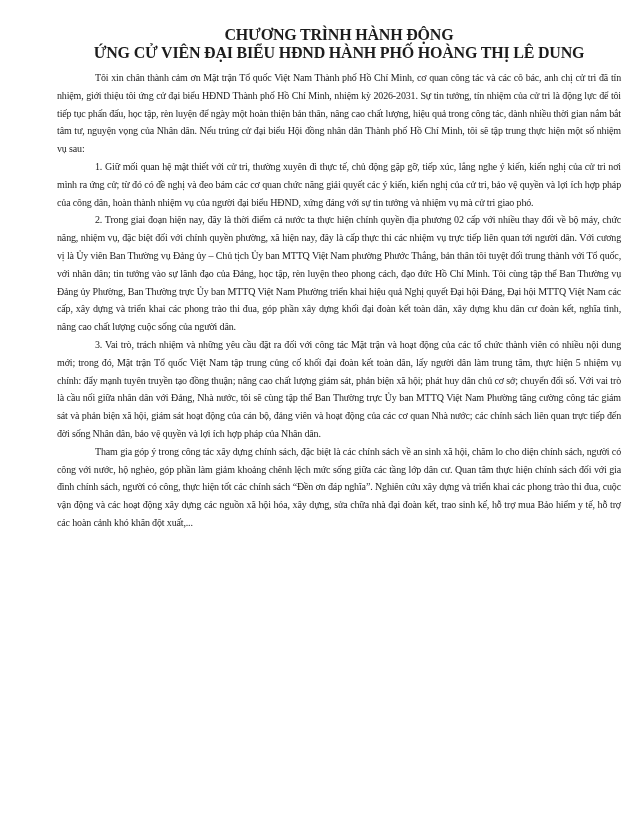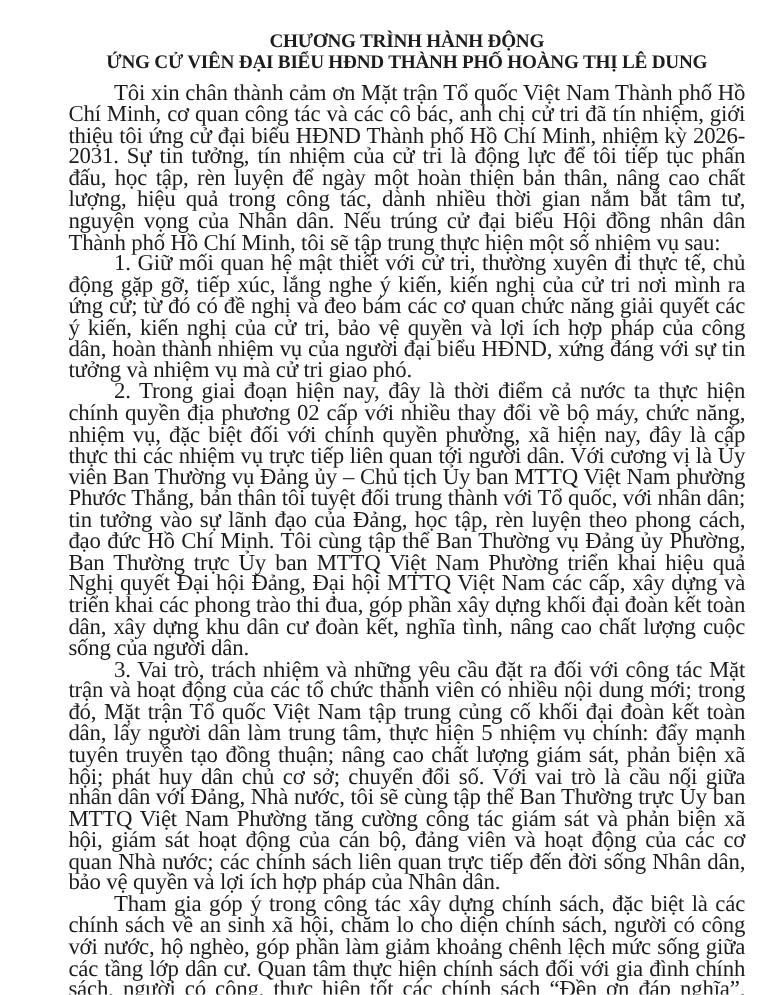--- a/index.html
+++ b/index.html
@@ -24,38 +24,38 @@
   }
   .title-line {
     font-weight: bold;
     font-size: 16px;
     line-height: 17.5px;
     letter-spacing: -0.2px;
     white-space: nowrap;
   }
   .body-text p.para {
     margin: 0;
-    font-size: 19px;
+    font-size: 10px;
     line-height: 17.8px;
     text-align: justify;
     text-justify: inter-word;
     letter-spacing: -0.15px;
     text-indent: 38px;
   }
   .body-text p.para.small-indent {
     text-indent: 14px;
   }
 </style>
 </head>
 <body>
 
 <div class="page">
   <div class="title-block">
     <div class="title-line">CHƯƠNG TRÌNH HÀNH ĐỘNG</div>
-    <div class="title-line">ỨNG CỬ VIÊN ĐẠI BIỂU HĐND THÀNH PHỐ HOÀNG THỊ LÊ DUNG</div>
+    <div class="title-line">ỨNG CỬ VIÊN ĐẠI BIỂU HĐND HÀNH PHỐ HOÀNG THỊ LÊ DUNG</div>
   </div>
 
   <div class="body-text">
     <p class="para">Tôi xin chân thành cảm ơn Mặt trận Tổ quốc Việt Nam Thành phố Hồ Chí Minh, cơ quan công tác và các cô bác, anh chị cử tri đã tín nhiệm, giới thiệu tôi ứng cử đại biểu HĐND Thành phố Hồ Chí Minh, nhiệm kỳ 2026-2031. Sự tin tưởng, tín nhiệm của cử tri là động lực để tôi tiếp tục phấn đấu, học tập, rèn luyện để ngày một hoàn thiện bản thân, nâng cao chất lượng, hiệu quả trong công tác, dành nhiều thời gian nắm bắt tâm tư, nguyện vọng của Nhân dân. Nếu trúng cử đại biểu Hội đồng nhân dân Thành phố Hồ Chí Minh, tôi sẽ tập trung thực hiện một số nhiệm vụ sau:</p>
     <p class="para">1. Giữ mối quan hệ mật thiết với cử tri, thường xuyên đi thực tế, chủ động gặp gỡ, tiếp xúc, lắng nghe ý kiến, kiến nghị của cử tri nơi mình ra ứng cử; từ đó có đề nghị và đeo bám các cơ quan chức năng giải quyết các ý kiến, kiến nghị của cử tri, bảo vệ quyền và lợi ích hợp pháp của công dân, hoàn thành nhiệm vụ của người đại biểu HĐND, xứng đáng với sự tin tưởng và nhiệm vụ mà cử tri giao phó.</p>
     <p class="para">2. Trong giai đoạn hiện nay, đây là thời điểm cả nước ta thực hiện chính quyền địa phương 02 cấp với nhiều thay đổi về bộ máy, chức năng, nhiệm vụ, đặc biệt đối với chính quyền phường, xã hiện nay, đây là cấp thực thi các nhiệm vụ trực tiếp liên quan tới người dân. Với cương vị là Ủy viên Ban Thường vụ Đảng ủy – Chủ tịch Ủy ban MTTQ Việt Nam phường Phước Thắng, bản thân tôi tuyệt đối trung thành với Tổ quốc, với nhân dân; tin tưởng vào sự lãnh đạo của Đảng, học tập, rèn luyện theo phong cách, đạo đức Hồ Chí Minh. Tôi cùng tập thể Ban Thường vụ Đảng ủy Phường, Ban Thường trực Ủy ban MTTQ Việt Nam Phường triển khai hiệu quả Nghị quyết Đại hội Đảng, Đại hội MTTQ Việt Nam các cấp, xây dựng và triển khai các phong trào thi đua, góp phần xây dựng khối đại đoàn kết toàn dân, xây dựng khu dân cư đoàn kết, nghĩa tình, nâng cao chất lượng cuộc sống của người dân.</p>
     <p class="para">3. Vai trò, trách nhiệm và những yêu cầu đặt ra đối với công tác Mặt trận và hoạt động của các tổ chức thành viên có nhiều nội dung mới; trong đó, Mặt trận Tổ quốc Việt Nam tập trung củng cố khối đại đoàn kết toàn dân, lấy người dân làm trung tâm, thực hiện 5 nhiệm vụ chính: đẩy mạnh tuyên truyền tạo đồng thuận; nâng cao chất lượng giám sát, phản biện xã hội; phát huy dân chủ cơ sở; chuyển đổi số. Với vai trò là cầu nối giữa nhân dân với Đảng, Nhà nước, tôi sẽ cùng tập thể Ban Thường trực Ủy ban MTTQ Việt Nam Phường tăng cường công tác giám sát và phản biện xã hội, giám sát hoạt động của cán bộ, đảng viên và hoạt động của các cơ quan Nhà nước; các chính sách liên quan trực tiếp đến đời sống Nhân dân, bảo vệ quyền và lợi ích hợp pháp của Nhân dân.</p>
     <p class="para">Tham gia góp ý trong công tác xây dựng chính sách, đặc biệt là các chính sách về an sinh xã hội, chăm lo cho diện chính sách, người có công với nước, hộ nghèo, góp phần làm giảm khoảng chênh lệch mức sống giữa các tầng lớp dân cư. Quan tâm thực hiện chính sách đối với gia đình chính sách, người có công, thực hiện tốt các chính sách “Đền ơn đáp nghĩa”. Nghiên cứu xây dựng và triển khai các phong trào thi đua, cuộc vận động và các hoạt động xây dựng các nguồn xã hội hóa, xây dựng, sửa chữa nhà đại đoàn kết, trao sinh kế, hỗ trợ mua Bảo hiểm y tế, hỗ trợ các hoàn cảnh khó khăn đột xuất,...</p>
   </div>
 </div>

